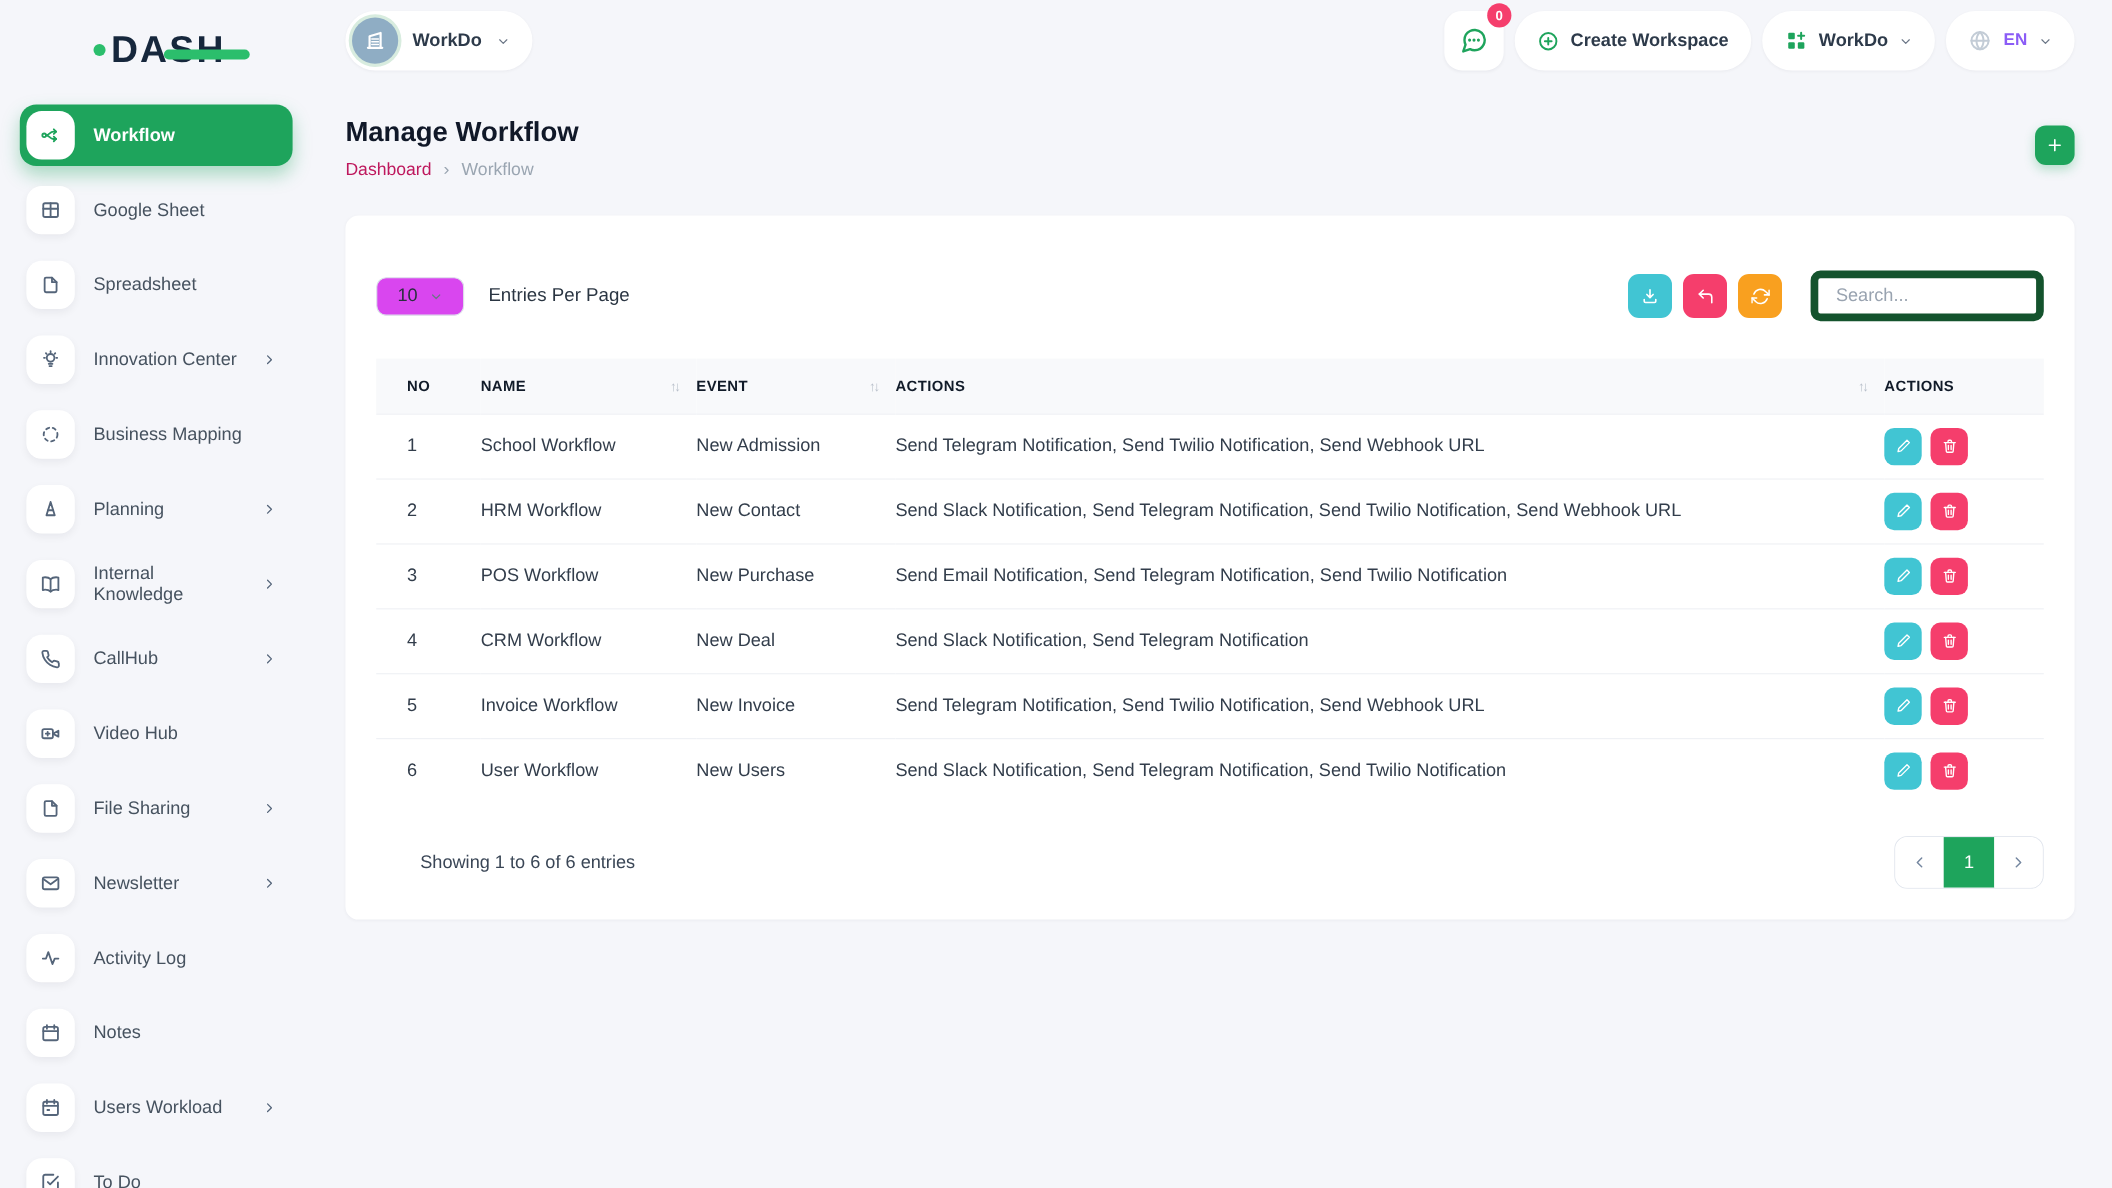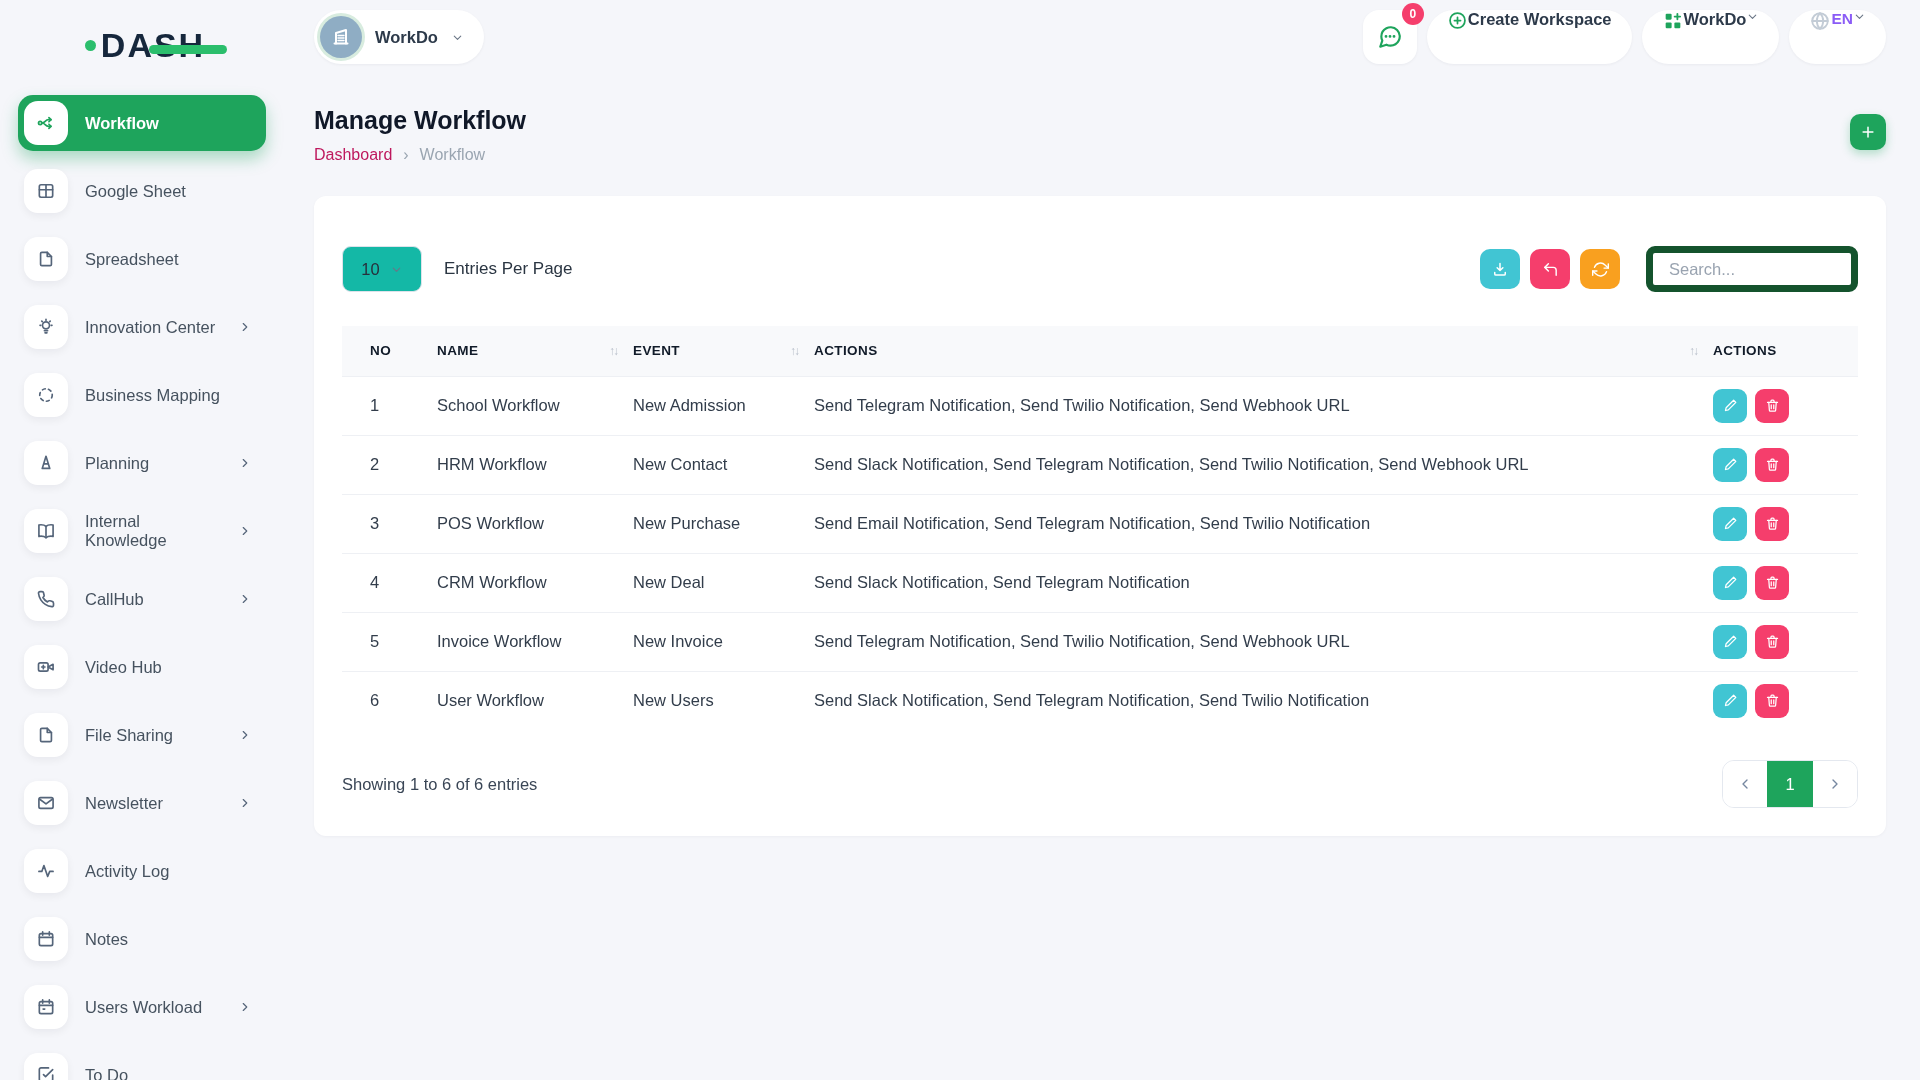--- a/index.html
+++ b/index.html
@@ -37,41 +37,41 @@
             display:flex; align-items:center; justify-content:center; color:#fff; }
   .ws-name { font-size:16.5px; font-weight:600; color:#2d3a4a; }
   .chev { color:#6b7686; }
 
   .topbar-right { display:flex; align-items:center; gap:10px; }
   .chat-btn { position:relative; width:54px; height:54px; background:#fff; border-radius:16px;
               display:flex; align-items:center; justify-content:center; color:#1ea45c; cursor:pointer;
               box-shadow:0 1px 3px rgba(16,24,40,.05); }
   .chat-badge { position:absolute; top:-7px; right:-7px; min-width:22px; height:22px; padding:0 6px; border-radius:11px;
                 background:#f53e6c; color:#fff; font-size:12px; font-weight:700; display:flex; align-items:center; justify-content:center; }
-  .pill-btn { height:54px; display:flex; padding:0 20px; background:#fff; border-radius:27px;
+  .pill-btn { height:54px; display:flex; align-items:center; gap:10px; padding:0 20px; background:#fff; border-radius:27px;
               font-size:16.5px; font-weight:600; color:#2d3a4a; cursor:pointer; box-shadow:0 1px 3px rgba(16,24,40,.05); }
   .green-ic { color:#1ea45c; }
   .globe-ic { color:#c3ccd6; }
   .lang-code { color:#8b5cf6; font-weight:700; font-size:15.5px; }
 
   
   .heading-row { display:flex; justify-content:space-between; align-items:flex-start; margin-top:42px; }
   .page-title { font-size:25px; font-weight:700; color:#101828; }
   .breadcrumb { margin-top:11px; font-size:16px; display:flex; align-items:center; gap:11px; }
   .bc-root { color:#be185d; text-decoration:none; cursor:pointer; }
   .bc-sep { color:#9aa5b1; }
   .bc-cur { color:#9aa5b1; }
   .add-btn { width:36px; height:36px; border-radius:10px; background:#1ea45c; color:#fff; border:none; cursor:pointer;
              display:flex; align-items:center; justify-content:center; margin-top:8px; box-shadow:0 4px 10px rgba(30,164,92,.3); }
 
   
   .card { margin-top:32px; background:#fff; border-radius:12px; padding:28px; box-shadow:0 1px 3px rgba(16,24,40,.04); }
 
   .toolbar { display:flex; align-items:center; margin-top:22px; }
-  .entries-select { width:80px; height:46px; border:1px solid #dde2ea; border-radius:9px; background:#14b8a6;
+  .entries-select { width:80px; height:35px; border:1px solid #dde2ea; border-radius:9px; background:#d946ef;
                     display:flex; align-items:center; justify-content:center; gap:10px; font-size:16.5px; color:#27303c; cursor:pointer; }
   .entries-label { margin-left:22px; font-size:17px; color:#2a3542; }
   .toolbar-spacer { flex:1; }
   .tool-btn { width:40px; height:40px; border-radius:10px; border:none; color:#fff; display:flex; align-items:center; justify-content:center;
               cursor:pointer; margin-right:10px; }
   .tb-download { background:#41c5d3; }
   .tb-undo { background:#f53e6c; }
   .tb-refresh { background:#f9a01f; }
   .search-input { width:212px; height:46px; border:7px solid #14532d; border-radius:9px; padding:0 16px; font-size:16.5px;
                   color:#27303c; margin-left:16px; outline:none; font-family:inherit; }
@@ -83,21 +83,21 @@
   .th-inner { display:flex; align-items:center; justify-content:space-between; padding-right:16px; }
   .sort-ic { font-size:12px; color:#b8bfca; letter-spacing:-2px; cursor:pointer; }
   th.c-no, td.c-no { padding-left:28px; }
   tbody td { height:59px; border-top:1px solid #eef0f4; font-size:16.5px; color:#323d4b; }
   .row-actions { display:flex; align-items:center; gap:8px; }
   .mini-btn { width:34px; height:34px; border-radius:9px; border:none; color:#fff; display:flex; align-items:center; justify-content:center; cursor:pointer; }
   .mb-edit { background:#41c5d3; }
   .mb-del { background:#f53e6c; }
 
   .card-footer { display:flex; justify-content:space-between; align-items:center; margin-top:30px; }
-  .summary { font-size:16.5px; color:#3a4656; }
+  .summary { font-size:16.5px; color:#3a4656;margin-left:40px; }
   .pager { display:flex; align-items:center; border:1px solid #e4e8ef; border-radius:12px; overflow:hidden; background:#fff; }
   .pg-nav { width:44px; height:46px; display:flex; align-items:center; justify-content:center; color:#7587a0; cursor:pointer; background:#fff; border:none; }
   .pg-cur { width:46px; height:46px; background:#1ea45c; color:#fff; font-size:16.5px; display:flex; align-items:center; justify-content:center; cursor:pointer; }
 </style>
 </head>
 <body>
 
 <aside class="sidebar">
   <div class="logo">
     <span class="logo-dot"></span>

